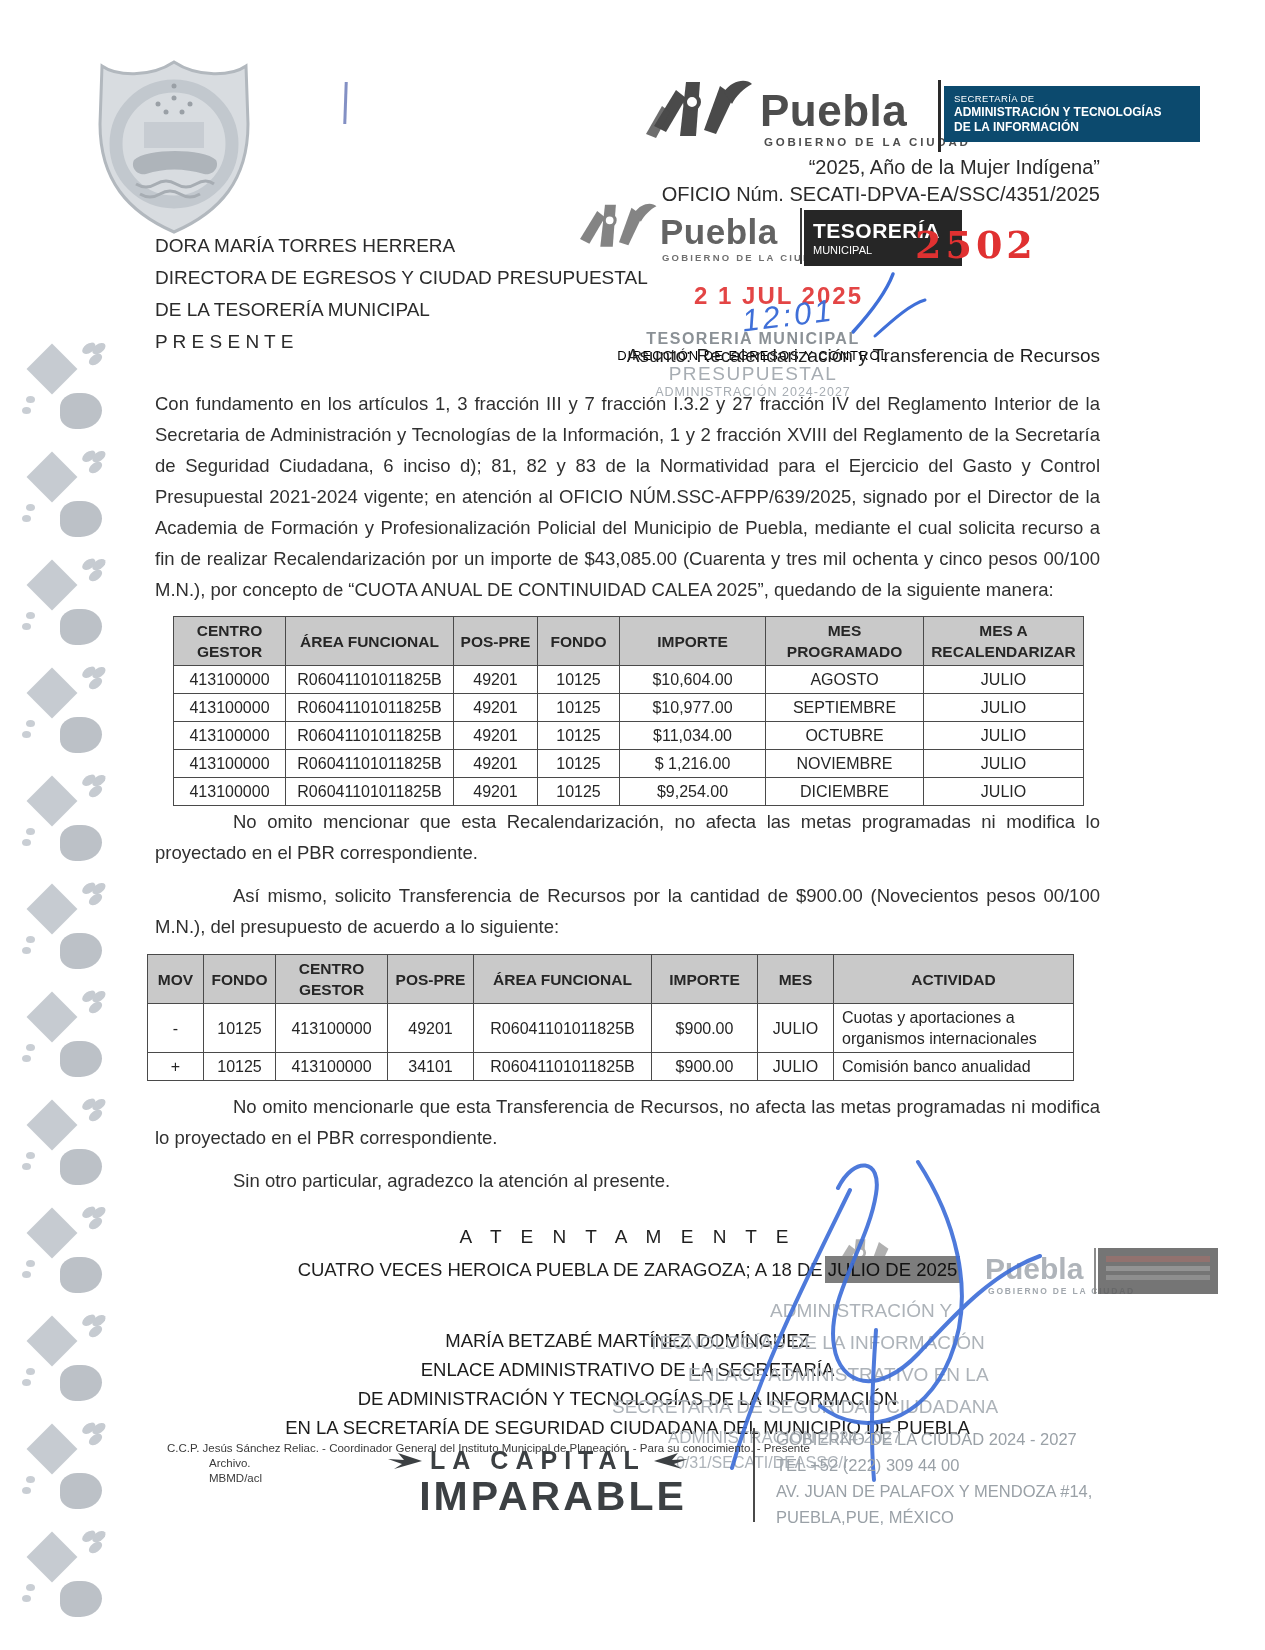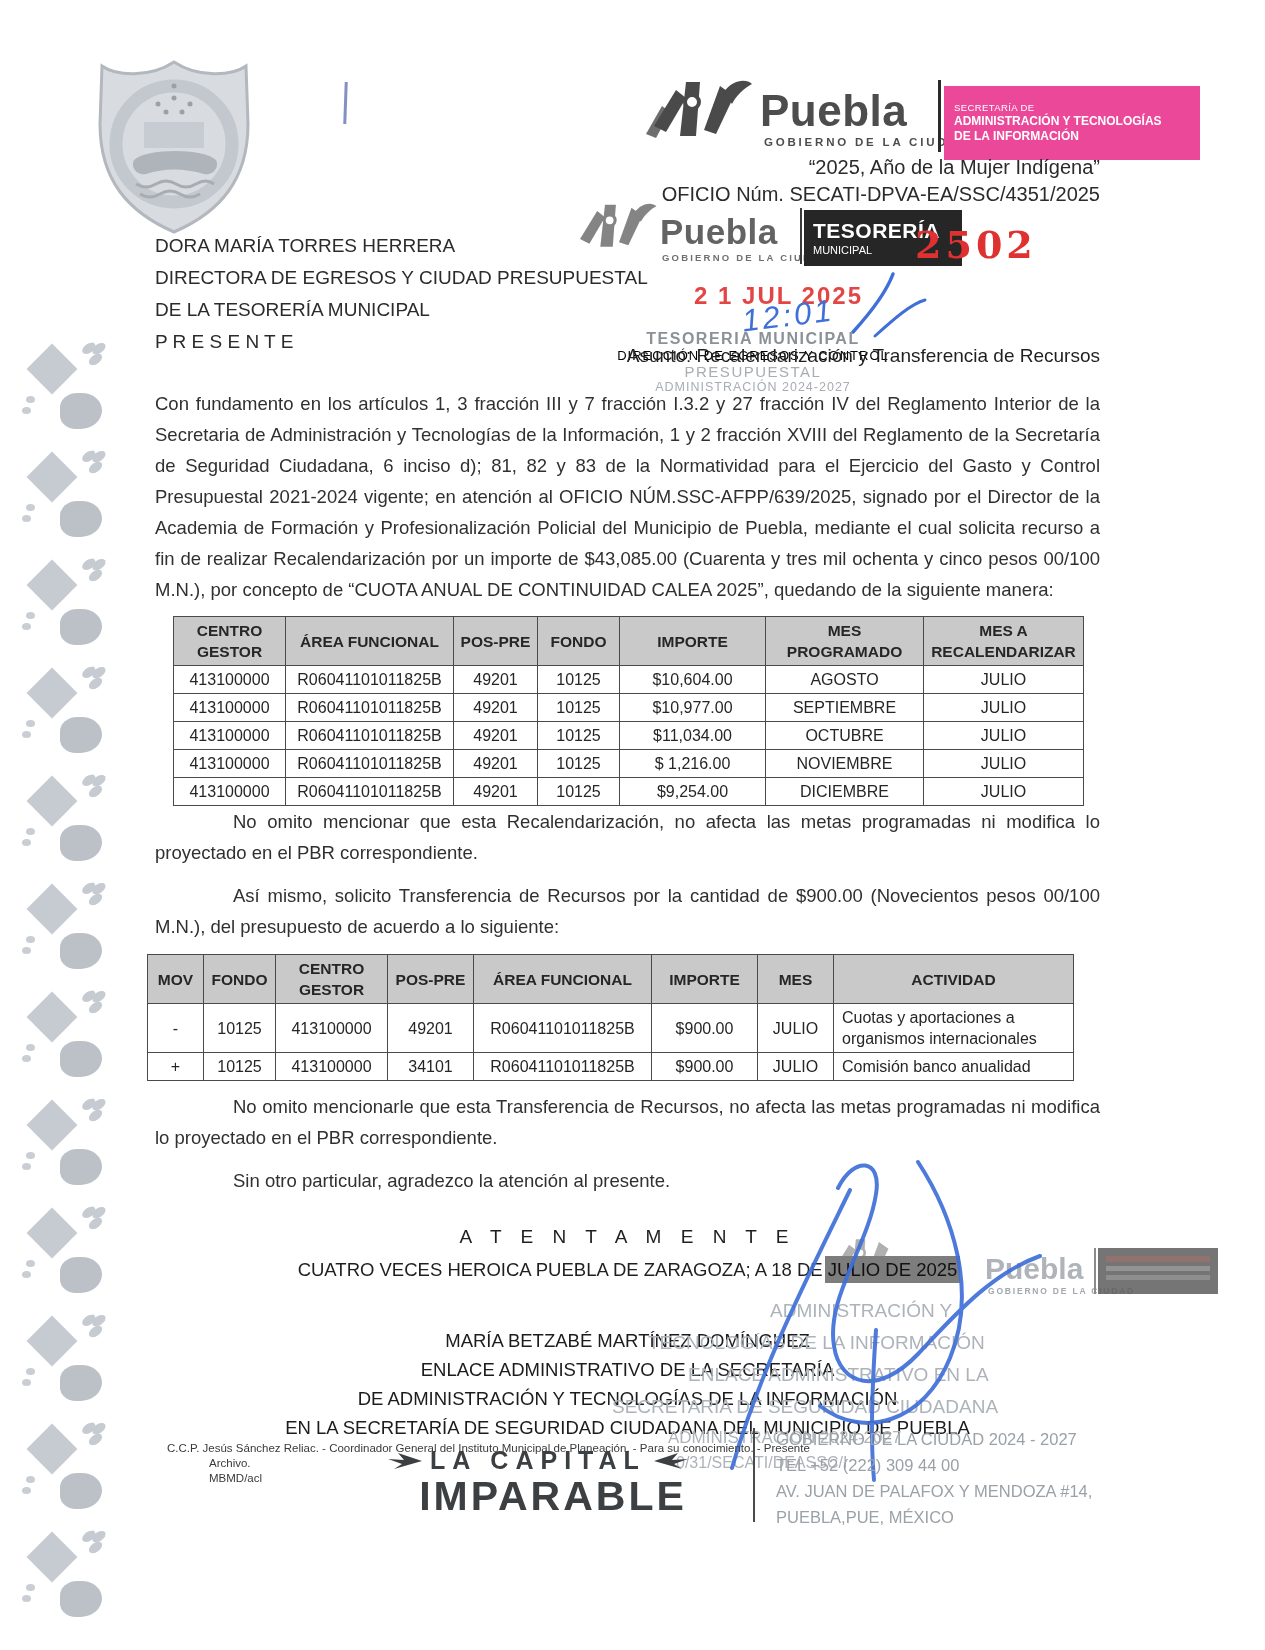--- a/index.html
+++ b/index.html
@@ -30,21 +30,21 @@
   
   table{border-collapse:collapse;font-size:16px;color:#262626;}
   th,td{border:1.5px solid #4a4a4a;text-align:center;padding:3px 4px;line-height:21px;}
   thead th{background:#c9c9c9;font-weight:600;font-size:15.5px;}
   table.t1{margin:11px 0 0 18px;}
   table.t2{margin:12px 0 0 -8px;}
   table.t2 td:last-child{text-align:left;padding-left:8px;}
 
   
   .wordmark{font-weight:bold;letter-spacing:.5px;color:#4d4d4d;}
-  .badge{background:#ec4899;color:#fff;line-height:1.25;padding:16px 10px;}
+  .badge{background:#0c4a6e;color:#fff;line-height:1.25;padding:7px 10px;}
   .badge .b1{font-size:9.5px;letter-spacing:.4px;display:block;}
   .badge .b2{font-size:12px;font-weight:bold;display:block;}
 
   .stamp-red{color:#e03131;}
   .pen{color:#3f6fd8;}
 
   .closing{position:absolute;left:155px;top:1222px;width:945px;text-align:center;
     font-size:18.5px;line-height:29px;color:#2c2c2c;}
   .hl-date{background:#7d7d7d;box-shadow:0 0 0 3px #7d7d7d;color:#111;}
 
@@ -180,21 +180,21 @@
   <div class="abs stamp-red" style="left:694px;top:282px;font-size:24px;font-weight:bold;letter-spacing:2px;opacity:.9;">2 1 JUL 2025</div>
   <div class="abs pen" style="left:742px;top:298px;font-size:31px;font-style:italic;transform:rotate(-7deg);letter-spacing:3px;">12:01</div>
   <svg class="abs" style="left:845px;top:270px;" width="90" height="70" viewBox="0 0 90 70">
     <path d="M8 62 C28 40 42 20 48 4" stroke="#3f6fd8" stroke-width="3.5" fill="none" stroke-linecap="round"></path>
     <path d="M30 66 C50 48 66 34 80 30" stroke="#3f6fd8" stroke-width="3" fill="none" stroke-linecap="round"></path>
   </svg>
 
   <div class="abs" style="left:588px;top:330px;width:330px;text-align:center;">
     <div style="font-size:16px;letter-spacing:1.5px;color:#8b9196;font-weight:bold;">TESORERIA MUNICIPAL</div>
     <div style="font-size:13px;letter-spacing:1px;color:#000000;">DIRECCIÓN DE EGRESOS Y CONTROL</div>
-    <div style="font-size:15px;letter-spacing:1.5px;color:#a7adb3;">PRESUPUESTAL</div>
+    <div style="font-size:19px;letter-spacing:1.5px;color:#a7adb3;">PRESUPUESTAL</div>
     <div style="font-size:12.5px;letter-spacing:1px;color:#a7adb3;">ADMINISTRACIÓN 2024-2027</div>
   </div>
 
   <div class="abs bold" style="left:155px;top:345px;width:945px;text-align:right;font-size:19px;color:#1f1f1f;">Asunto: Recalendarización y Transferencia de Recursos</div>
 
   <div class="body-col">
     <p><span>Con fundamento en los artículos 1, 3 fracción III y 7 fracción I.3.2 y 27 fracción IV del Reglamento Interior de la Secretaria de Administración y Tecnologías de la Información, 1 y 2 fracción XVIII del Reglamento de la Secretaría de Seguridad Ciudadana, 6 inciso d); 81, 82 y 83 de la Normatividad para el Ejercicio del Gasto y Control Presupuestal 2021-2024 vigente; en atención al OFICIO NÚM.SSC-AFPP/639/2025, signado por el Director de la Academia de Formación y Profesionalización Policial del Municipio de Puebla, mediante el cual solicita recurso a fin de realizar </span><span class="bold">Recalendarización</span><span> por un importe de </span><span class="bold">$43,085.00 (Cuarenta y tres mil ochenta y cinco pesos 00/100 M.N.)</span><span>, por concepto de </span><span class="bold">“CUOTA ANUAL DE CONTINUIDAD CALEA 2025”</span><span>, quedando de la siguiente manera:</span></p>
 
     <table class="t1">
       <colgroup>

